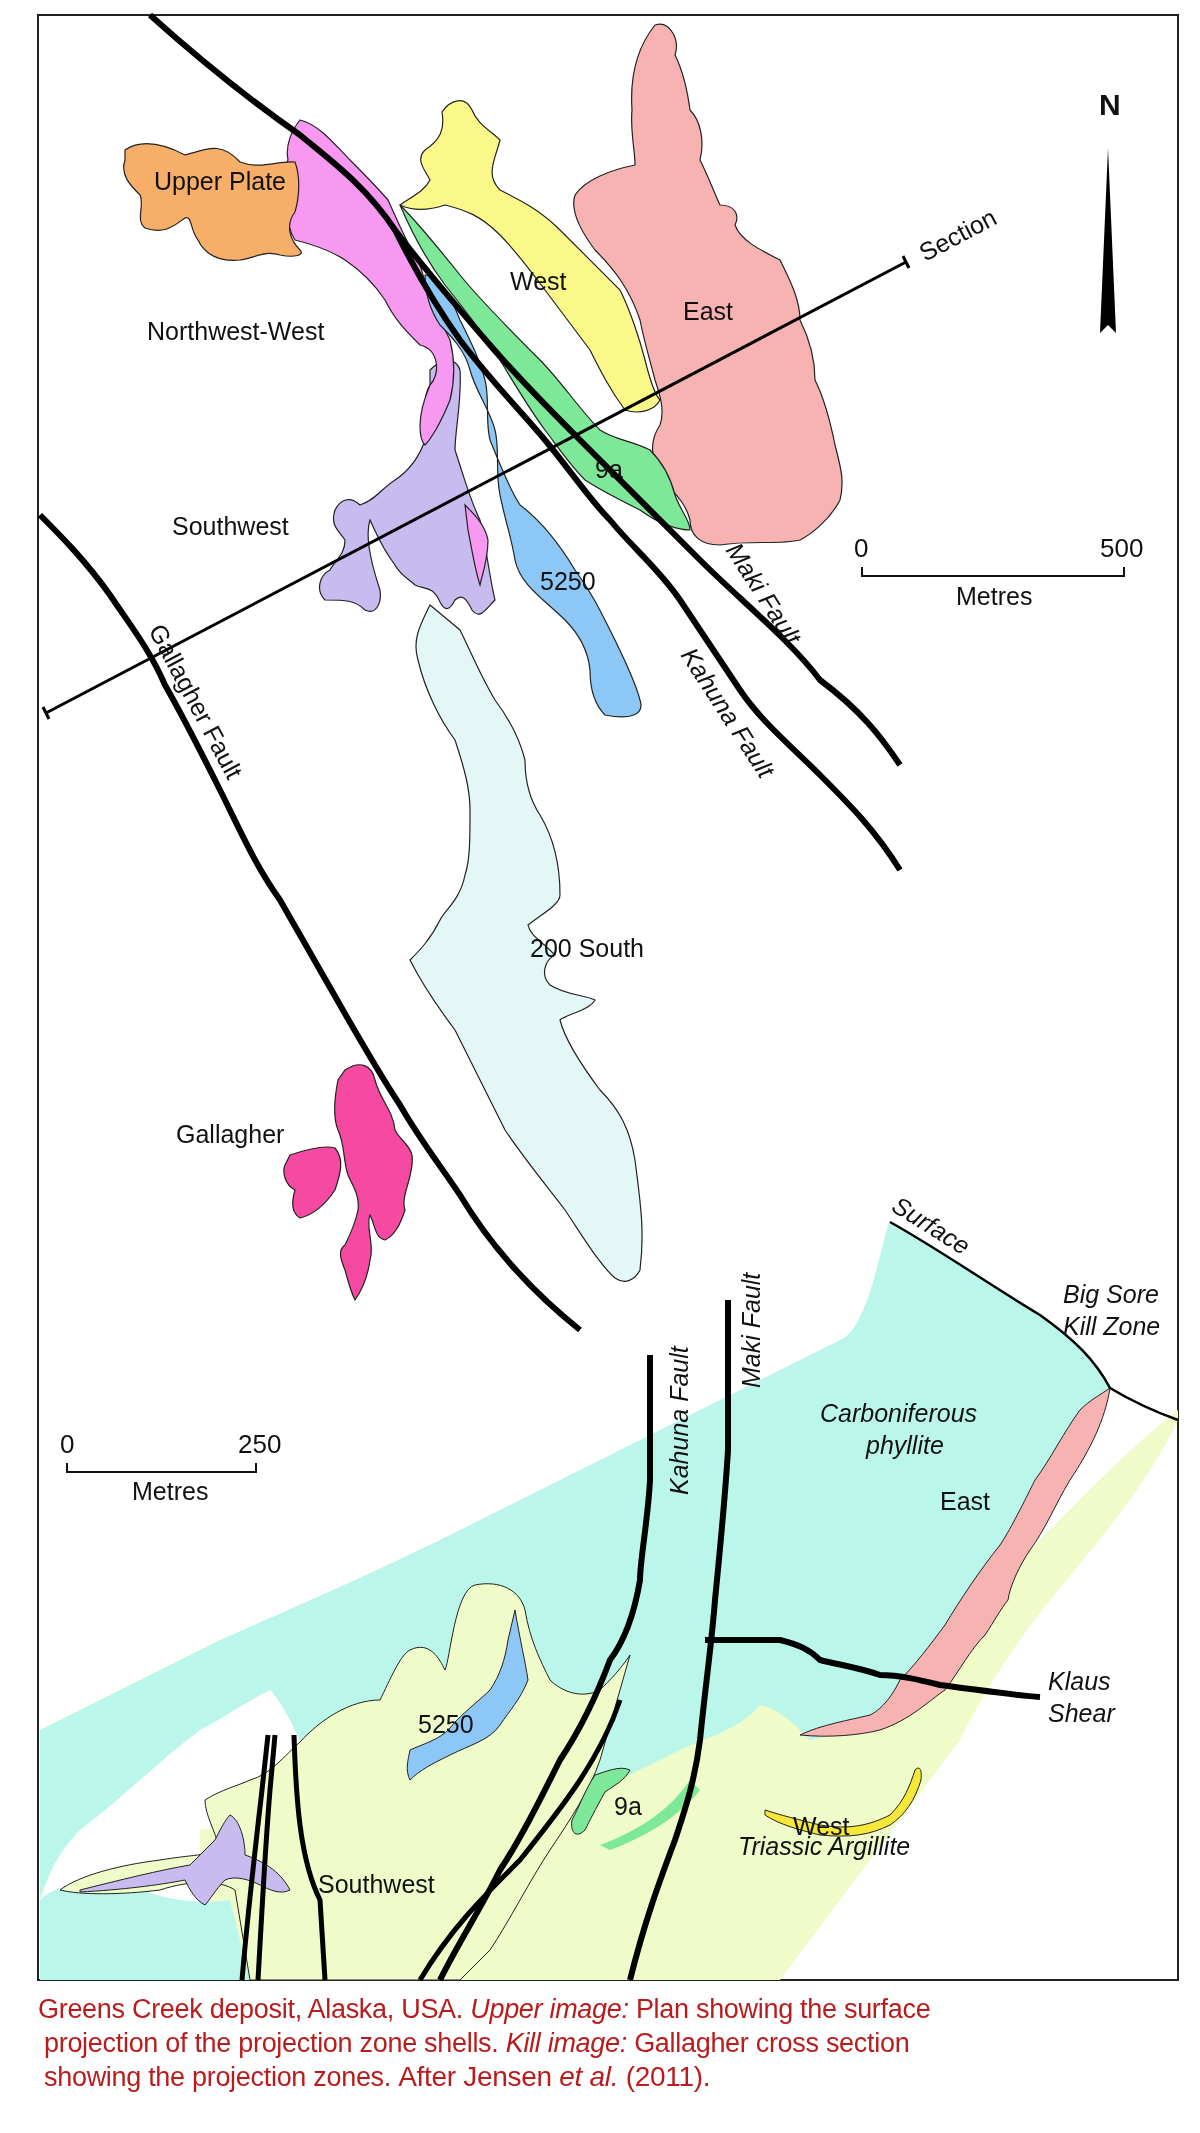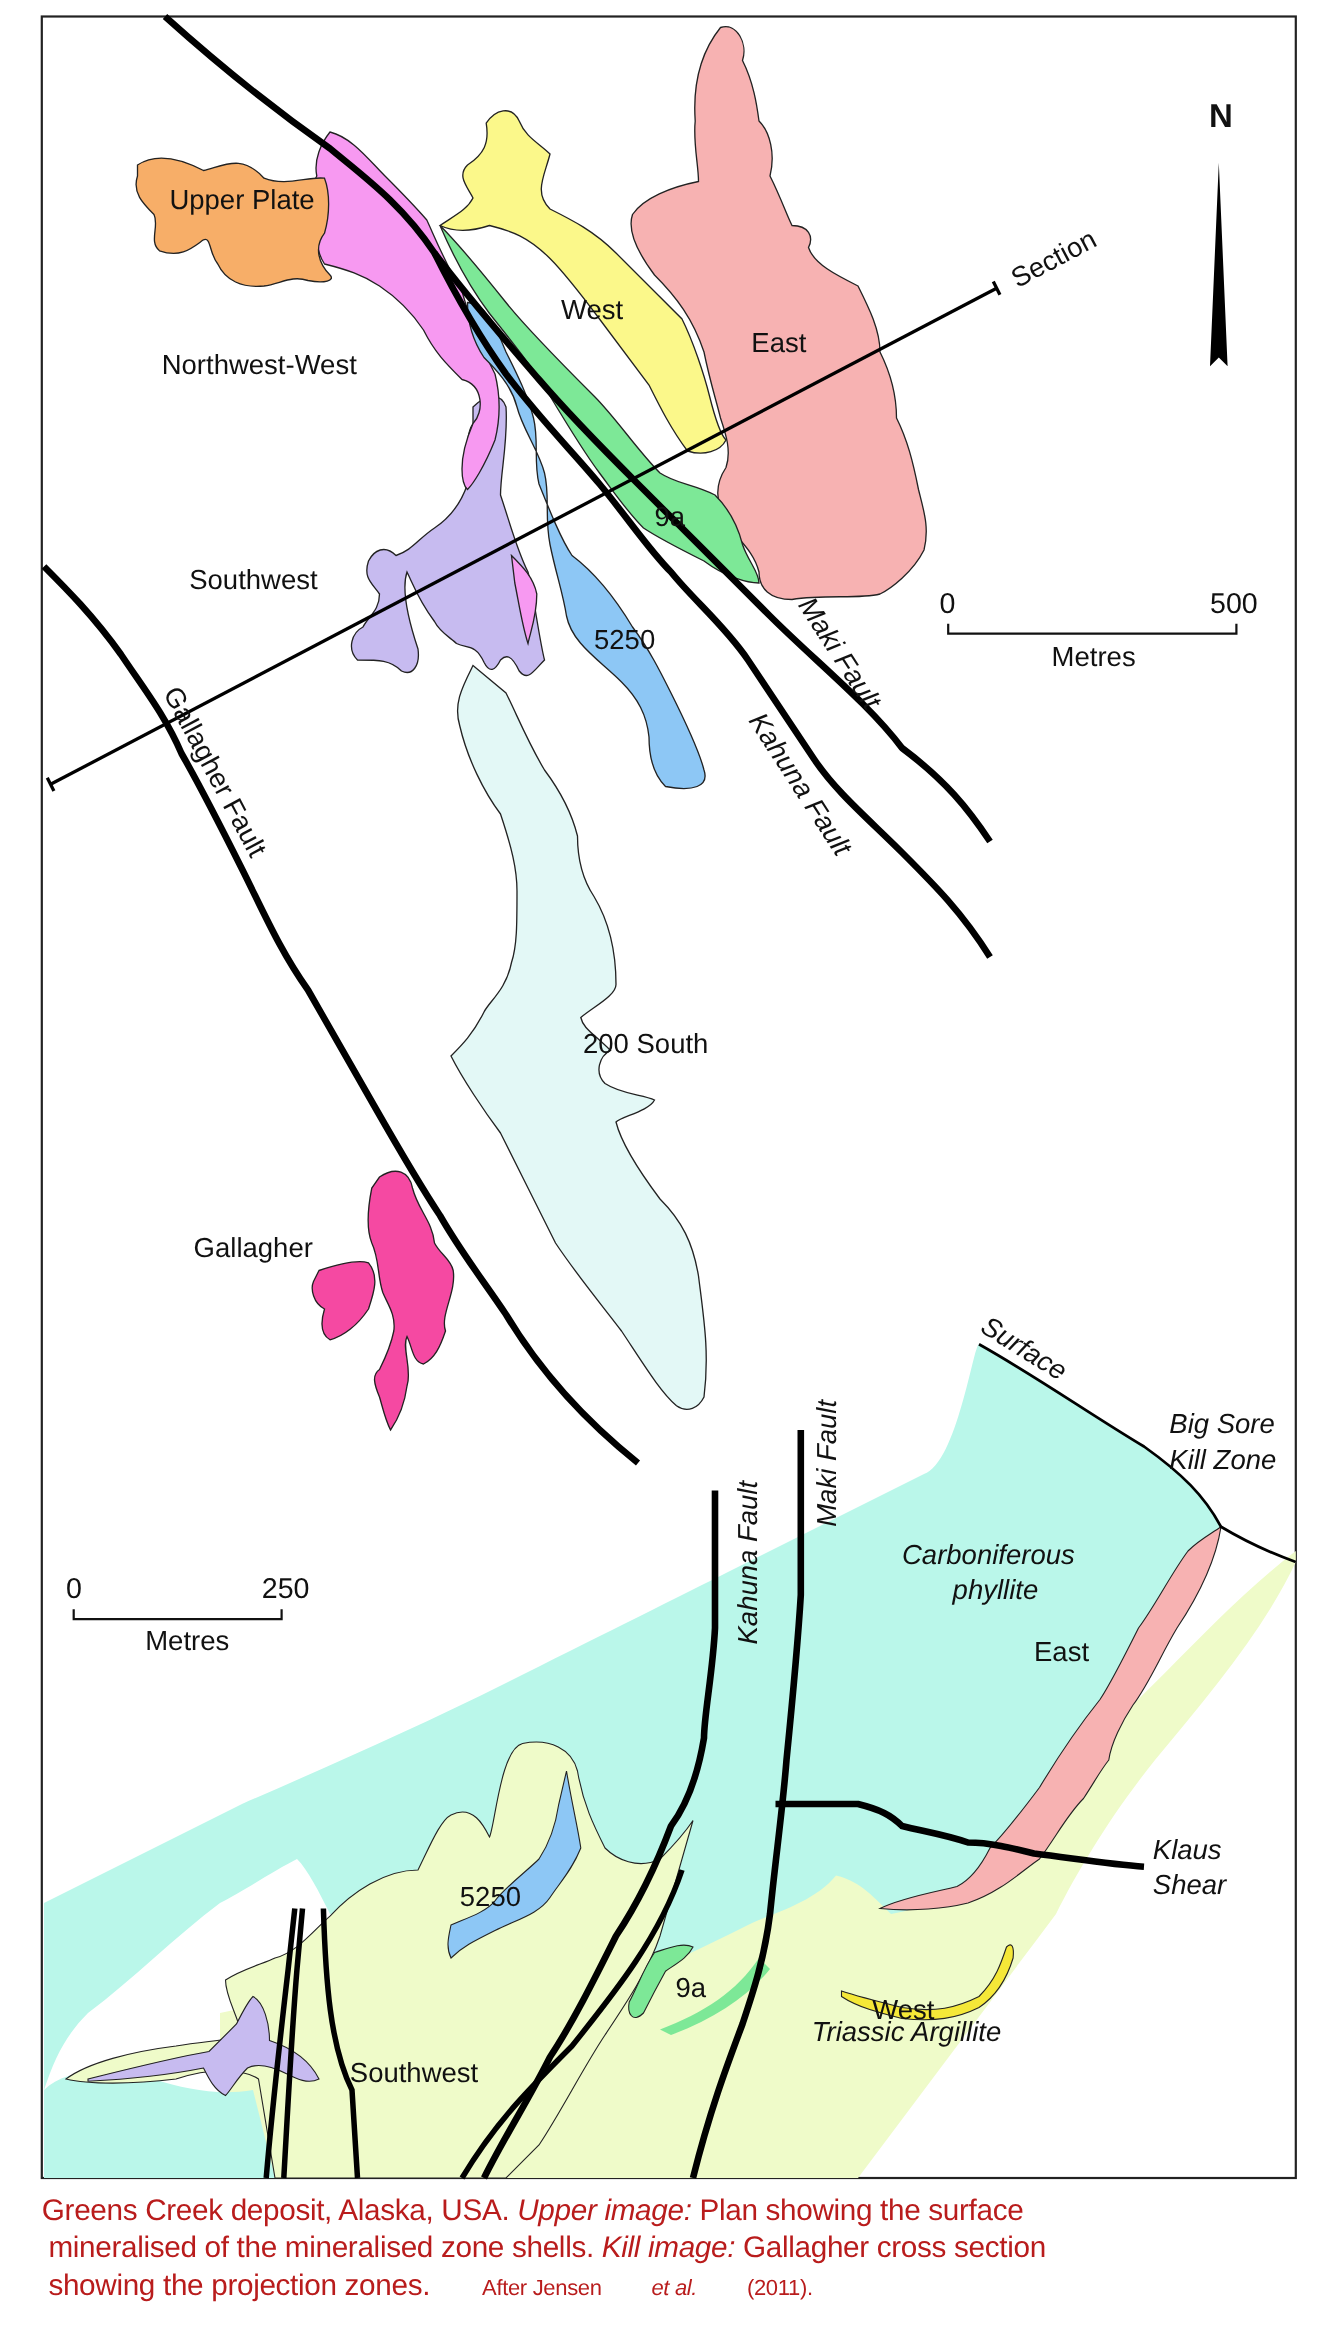--- a/index.html
+++ b/index.html
@@ -3,21 +3,21 @@
 <meta charset="utf-8">
 <style>
   html, body { margin: 0; padding: 0; background: #ffffff; }
   body { width: 1200px; height: 2133px; position: relative; overflow: hidden; font-family: "Liberation Sans", sans-serif; }
   #figure { position: absolute; left: 0; top: 0; width: 1200px; height: 2133px; }
   svg text { font-family: "Liberation Sans", sans-serif; }
   .caption { position: absolute; left: 38px; top: 1992px; width: 1150px; font-size: 27px; line-height: 34px; color: #b91c1c; font-family: Liberation Sans, sans-serif; letter-spacing: -0.3px; }
   .caption .line { display: block; white-space: nowrap; }
   .caption .indent { padding-left: 6px; }
   .caption em { font-style: italic; }
-  .caption .small { font-size: 20px; margin-left: 40px; }
+  .caption .small { font-size: 28px; }
 </style>
 </head>
 <body>
 
 <div id="figure">
 <svg width="1200" height="2133" viewBox="0 0 1200 2133" xmlns="http://www.w3.org/2000/svg">
 
   <rect x="38" y="15" width="1140" height="1965" fill="#ffffff" stroke="#222" stroke-width="2"></rect>
 
   <g>
@@ -133,18 +133,18 @@
     </g>
   </g>
 </svg>
 </div>
 
 <div class="caption">
   <span class="line">
     <span>Greens Creek deposit, Alaska, USA.  </span><em>Upper image:</em><span> Plan showing the surface</span>
   </span>
   <span class="line indent">
-    <span>mineralised of the mineralised zone shells. </span><em>Kill image:</em><span> Gallagher cross section</span>
+    <span>projection of the projection zone shells. </span><em>Kill image:</em><span> Gallagher cross section</span>
   </span>
   <span class="line indent">
     <span>showing the projection zones. </span><span class="small">After Jensen </span><em class="small">et al.</em><span class="small"> (2011).</span>
   </span>
 </div>
 
 </body></html>

